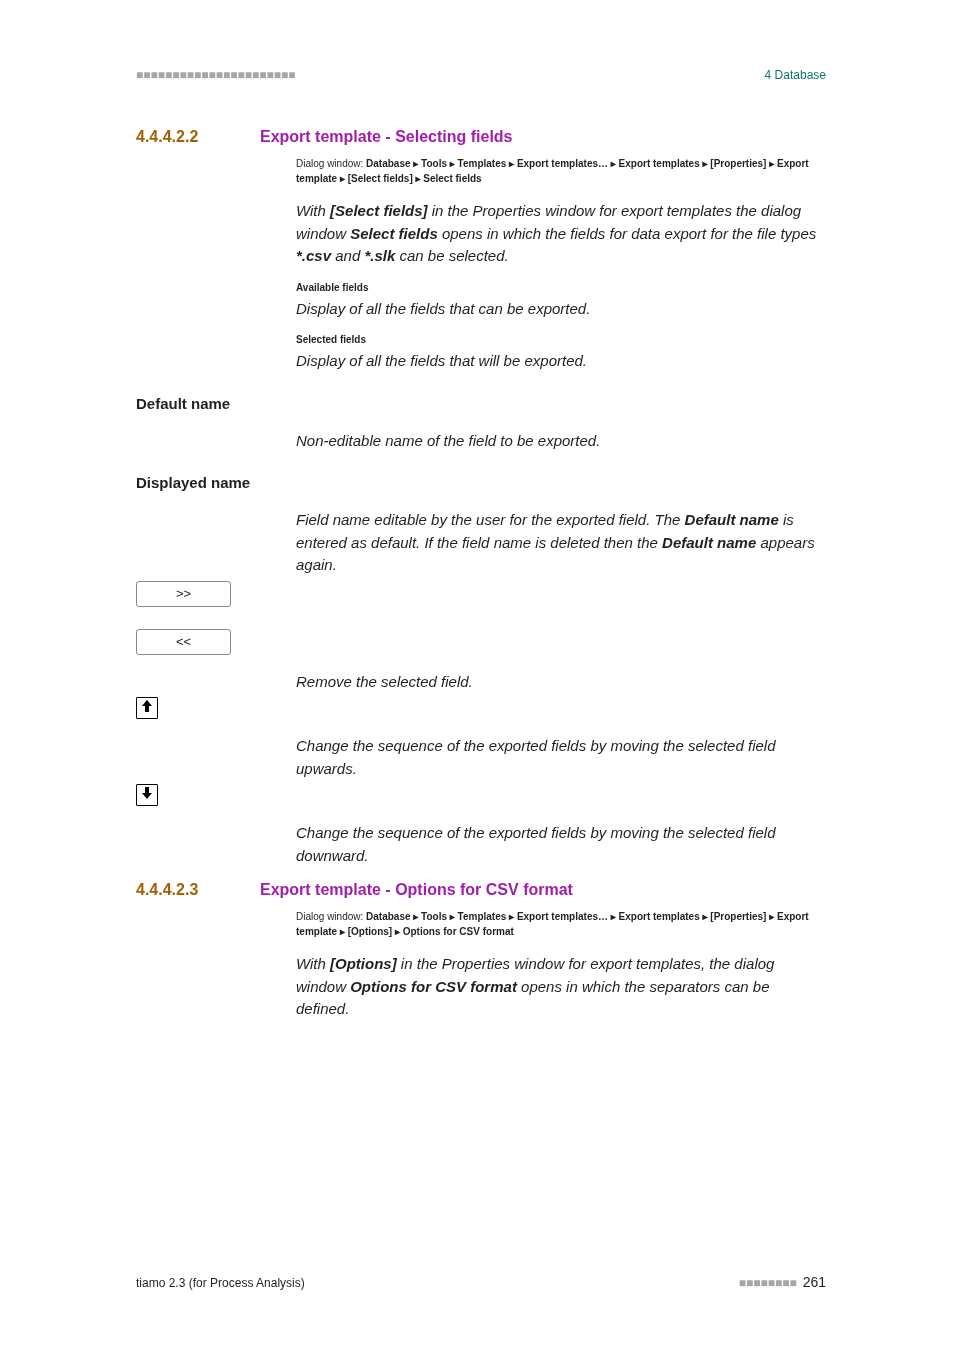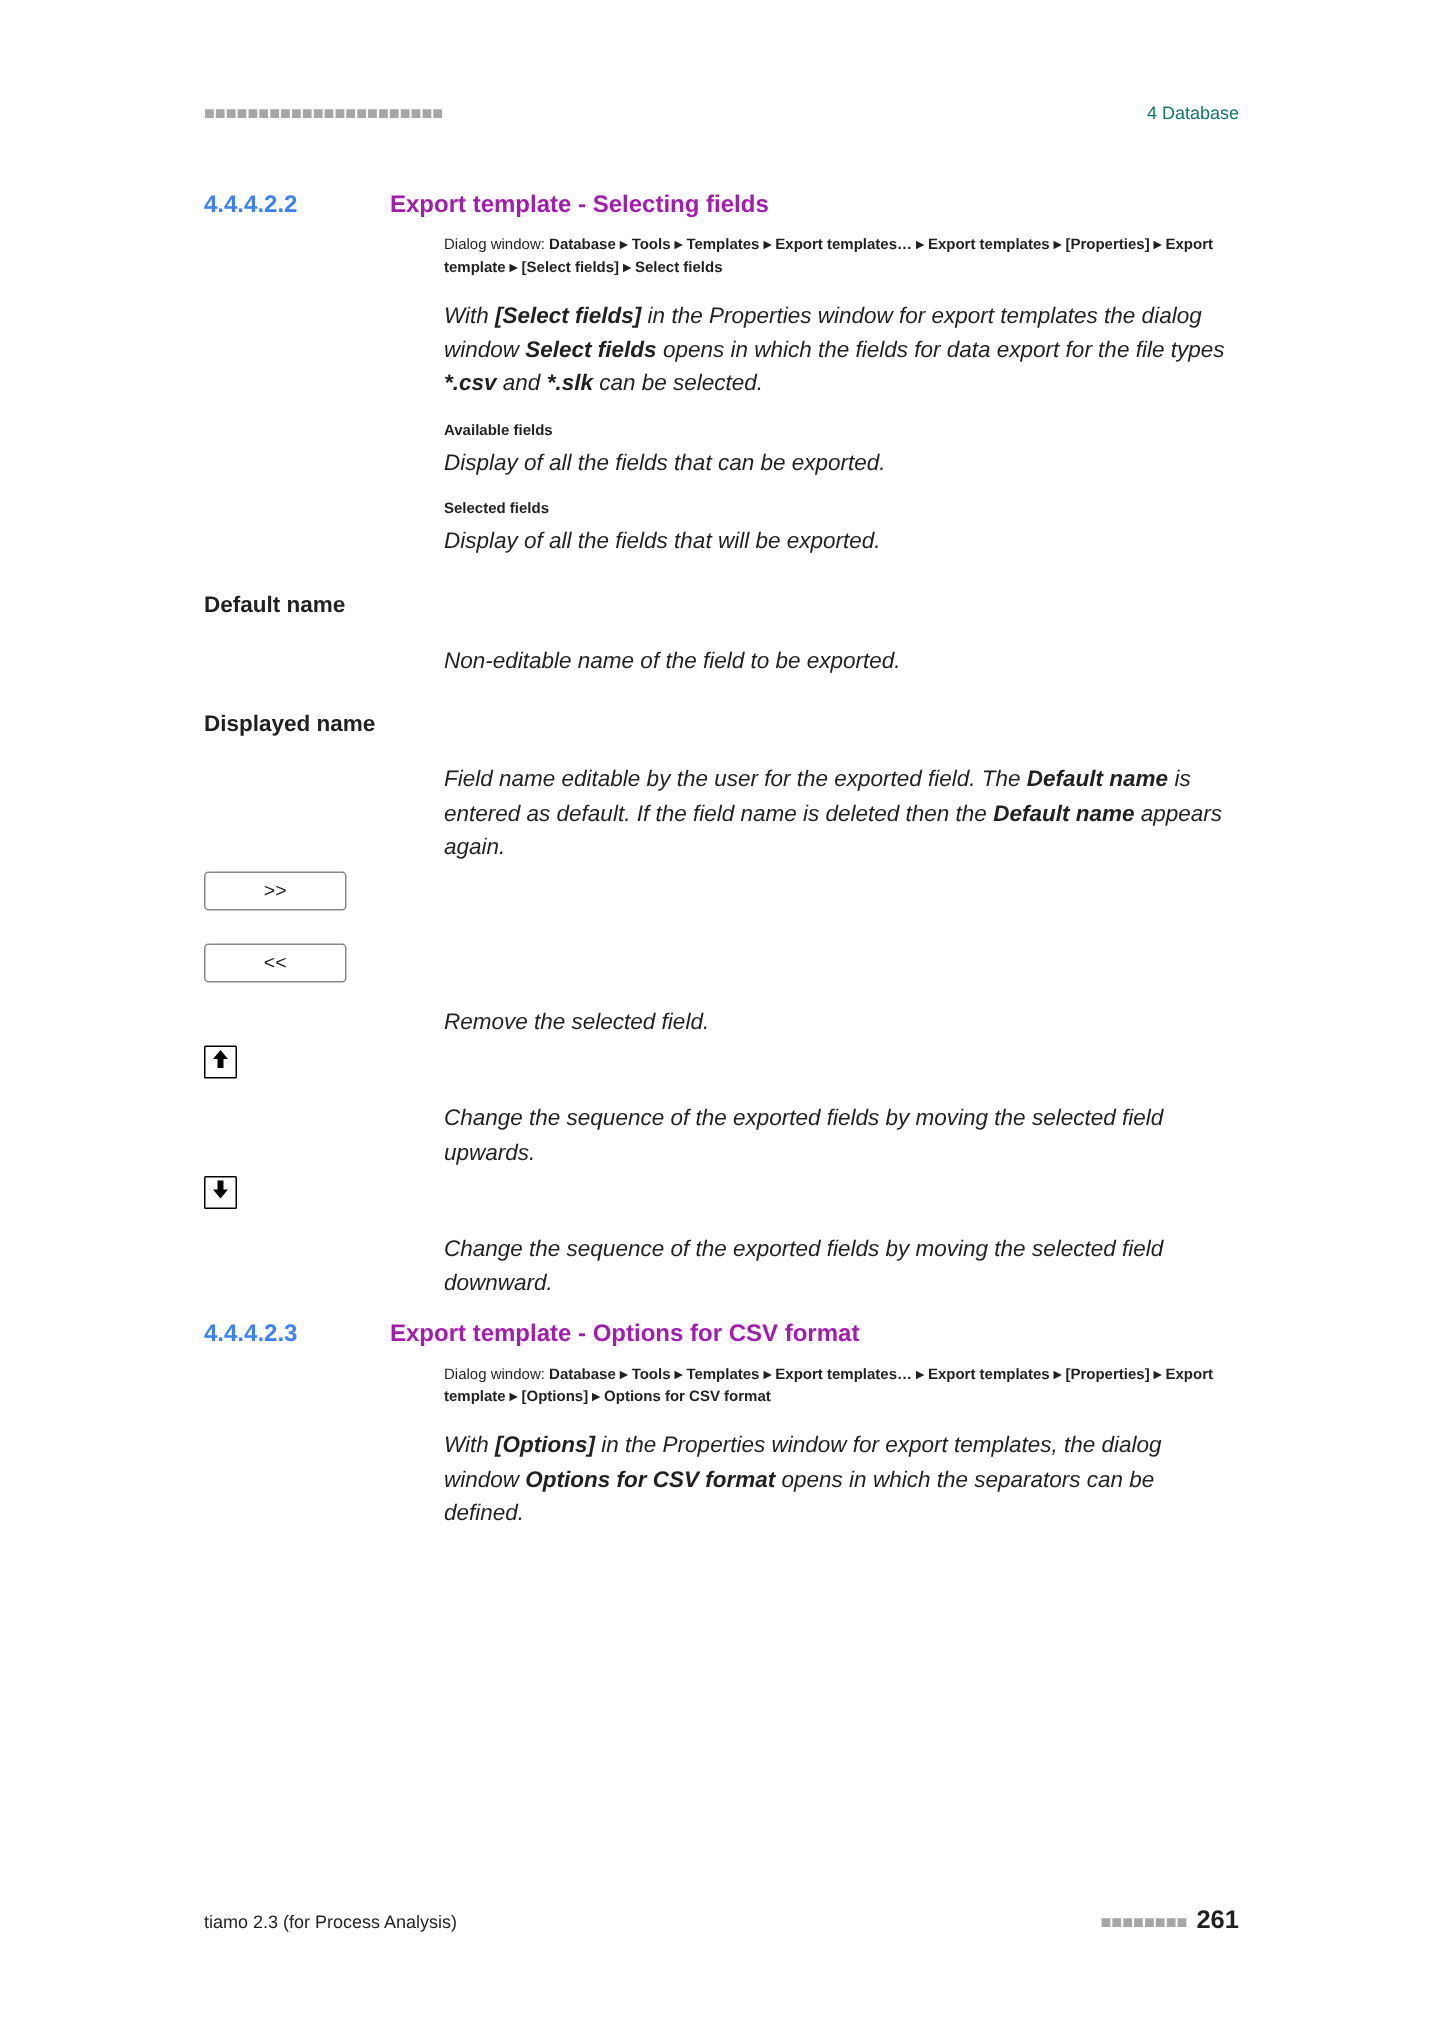--- a/index.html
+++ b/index.html
@@ -2,37 +2,37 @@
 <html><head>
 <meta charset="utf-8">
 <style>
   * { box-sizing: border-box; margin: 0; padding: 0; }
   html, body { width: 954px; height: 1350px; background: #fff; font-family: Arial, Helvetica, sans-serif; color: #231f20; }
   .page { position: relative; width: 954px; height: 1350px; padding: 68px 128px 0 136px; }
   .hdr { display: flex; justify-content: space-between; align-items: center; margin-bottom: 46px; font-size: 12px; }
   .hdr-l { color: #a6a6a6; letter-spacing: 0; }
   .hdr-r { color: #0f766e; }
   .sec-row { display: flex; align-items: baseline; margin-bottom: 10px; }
-  .sec-num { width: 124px; flex: 0 0 124px; font-weight: 700; font-size: 16px; color: #3b82f6; }
+  .sec-num { width: 124px; flex: 0 0 124px; font-weight: 700; font-size: 16px; color: #a16207; }
   .sec-ttl { font-weight: 700; font-size: 16px; color: #a21caf; }
   .indent { margin-left: 160px; }
   .dw { font-size: 10px; line-height: 1.5; margin-bottom: 14px; }
   .dw .lbl { font-weight: 400; }
   .body { font-size: 15px; line-height: 1.5; margin-bottom: 14px; font-style: italic; }
   .body .bold { font-weight: 700; }
   .sub-h { font-weight: 700; font-size: 10px; margin-bottom: 5px; }
   .field-row { margin-top: 22px; }
   .field-lbl { font-weight: 700; font-size: 15px; margin-left: 0; margin-bottom: 18px; }
   .btn-box { width: 95px; height: 26px; border: 1px solid #888; border-radius: 3px; display: flex; align-items: center; justify-content: center; font-size: 13px; background: #fff; margin-left: 0; margin-top: 4px; margin-bottom: 22px; }
   .icon-box { width: 22px; height: 22px; border: 1.5px solid #000; border-radius: 1px; display: flex; align-items: center; justify-content: center; margin-left: 0; margin-top: 4px; margin-bottom: 22px; }
   .icon-box svg { width: 14px; height: 14px; }
   .ftr { position: absolute; left: 136px; right: 128px; bottom: 60px; display: flex; justify-content: space-between; align-items: baseline; font-size: 12px; }
   .ftr-l { color: #231f20; }
   .ftr-r { color: #231f20; letter-spacing: 0; }
-  .pg-num { font-weight: 700; font-size: 17px; }
+  .pg-num { font-weight: 400; font-size: 14px; }
   .dots { color: #a6a6a6; letter-spacing: 0px; margin-right: 6px; }
 </style>
 </head>
 <body>
 
 <div class="page">
 
   <div class="hdr">
     <span class="hdr-l">■■■■■■■■■■■■■■■■■■■■■■</span>
     <span class="hdr-r">4 Database</span>

